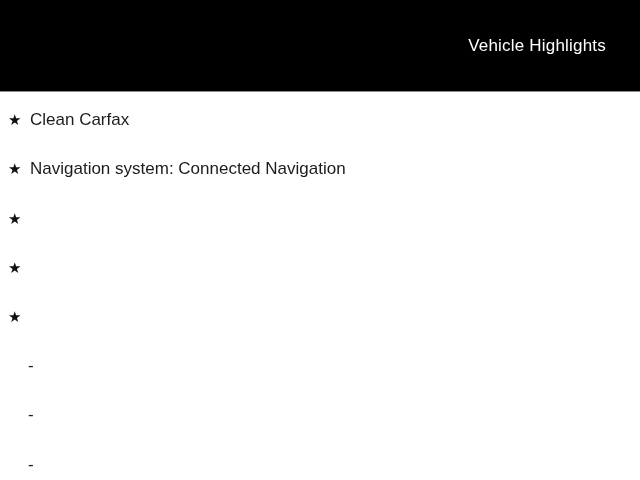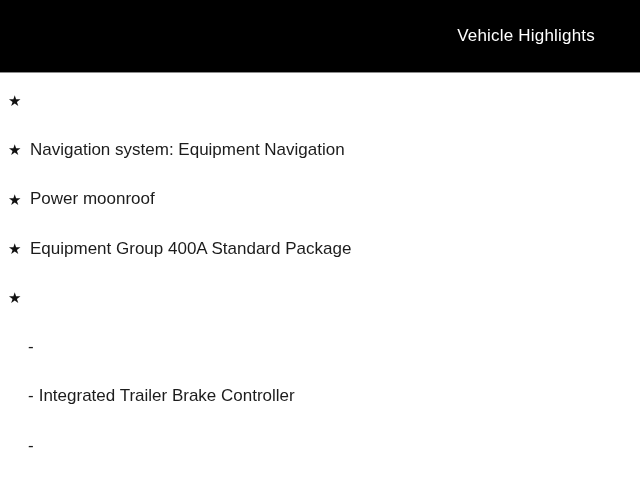--- a/index.html
+++ b/index.html
@@ -14,27 +14,27 @@
     overflow: hidden;
   }
   .page {
     width: 640px;
     height: 480px;
     background: #ffffff;
   }
   .header-bar {
     box-sizing: border-box;
     width: 640px;
-    height: 73px;
+    height: 92px;
     background: #000000;
     border-bottom: 1px solid #8c8c8c;
     display: flex;
     align-items: center;
     justify-content: flex-end;
-    padding-right: 45px;
+    padding-right: 34px;
   }
   .header-title {
     color: #ffffff;
     font-size: 17px;
     letter-spacing: 0.2px;
   }
   .highlights-list {
     list-style: none;
     margin: 0;
     padding: 3px 0 0 0;
@@ -72,41 +72,39 @@
 
 <div class="page">
 
   <div class="header-bar">
     <span class="header-title">Vehicle Highlights</span>
   </div>
 
   <ul class="highlights-list">
     <li class="main">
       <span class="bullet">★</span>
+      <span class="item-label">Clean Carfax</span>
     </li>
     <li class="main">
       <span class="bullet">★</span>
-      <span class="item-label">Navigation system: Equipment Navigation</span>
+      <span class="item-label">Navigation system: Connected Navigation</span>
     </li>
     <li class="main">
       <span class="bullet">★</span>
-      <span class="item-label">Power moonroof</span>
     </li>
     <li class="main">
       <span class="bullet">★</span>
-      <span class="item-label">Equipment Group 400A Standard Package</span>
     </li>
     <li class="main">
       <span class="bullet">★</span>
     </li>
     <li class="sub">
       <span class="bullet">-</span>
     </li>
     <li class="sub">
       <span class="bullet">-</span>
-      <span class="item-label">Integrated Trailer Brake Controller</span>
     </li>
     <li class="sub">
       <span class="bullet">-</span>
     </li>
   </ul>
 
 </div>
 
 </body></html>

